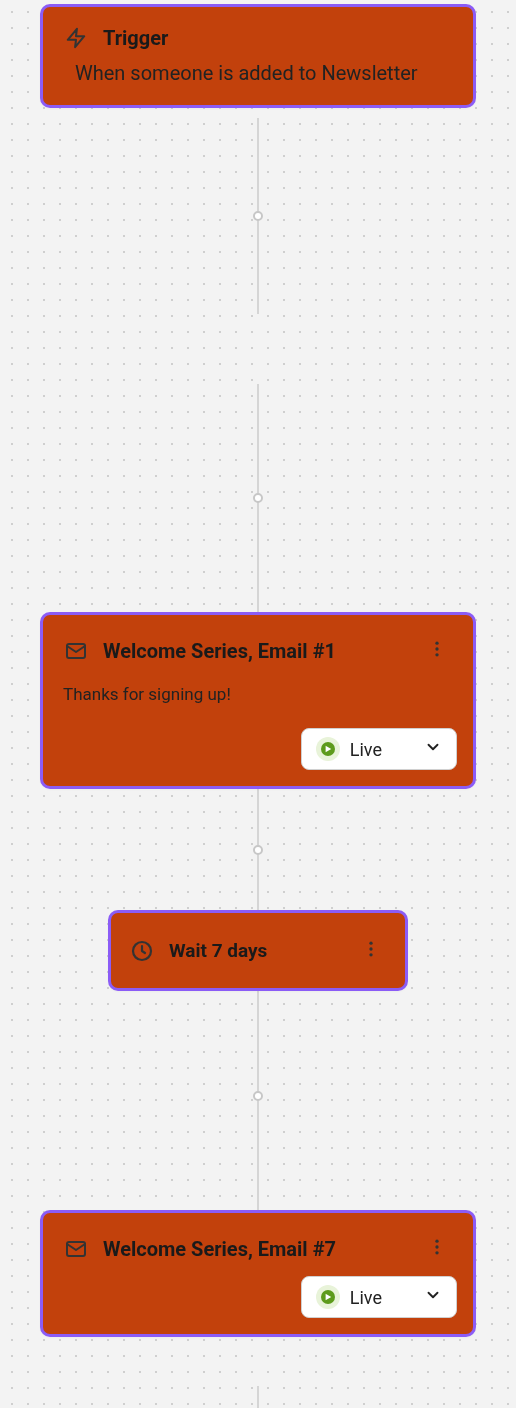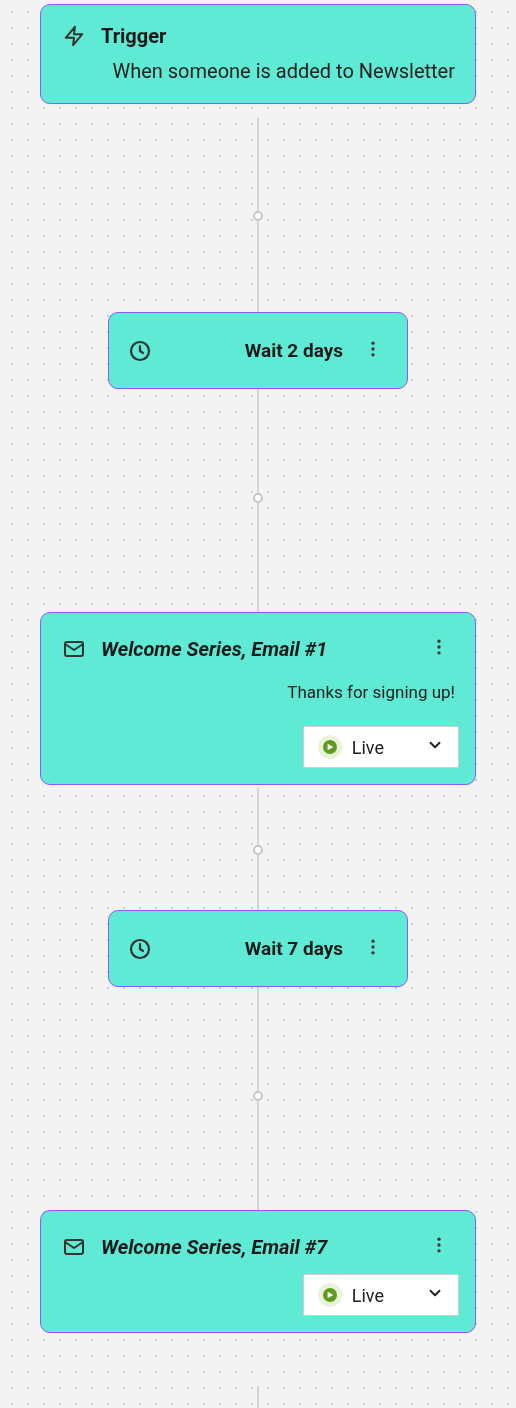--- a/index.html
+++ b/index.html
@@ -38,25 +38,24 @@
     width: 10px;
     height: 10px;
     border-radius: 50%;
     background: #fff;
     border: 2px solid #c7c7c7;
   }
 
   
   .card {
     position: absolute;
-    background: #5eead4;
-    border: 1px solid #8b5cf6;
+    background: #c2410c;
+    border: 3px solid #8b5cf6;
     border-radius: 10px;
     box-shadow: 0 1px 2px rgba(0,0,0,0.03);
-    text-align: right;
   }
   .card-trigger {
     left: 40px;
     right: 40px;
   }
   .card-trigger .header {
     display: flex;
     align-items: center;
     gap: 14px;
     padding: 18px 20px 10px 20px;
@@ -77,21 +76,20 @@
   }
   .card-email {
     left: 40px;
     right: 40px;
   }
   .card-email .header {
     display: flex;
     align-items: center;
     gap: 14px;
     padding: 18px 20px 10px 20px;
-    font-style: italic;
   }
   .card-email .desc {
     padding: 6px 20px 24px 20px;
     font-size: 17px;
     color: #222;
   }
   .card-email .footer {
     display: flex;
     justify-content: flex-end;
     padding: 0 16px 16px 16px;
@@ -125,21 +123,21 @@
     color: #333;
     display: inline-flex;
     align-items: center;
     justify-content: center;
   }
   .status-select {
     display: inline-flex;
     align-items: center;
     gap: 10px;
     border: 1px solid #d0d0d0;
-    border-radius: 2px;
+    border-radius: 8px;
     padding: 8px 14px;
     background: #fff;
     cursor: pointer;
     font-size: 18px;
     color: #222;
   }
   .status-dot {
     width: 24px;
     height: 24px;
     border-radius: 50%;
@@ -186,38 +184,20 @@
       <span class="icon-slot">
         <svg width="22" height="22" viewBox="0 0 24 24" fill="none" stroke="currentColor" stroke-width="2.2" stroke-linecap="round" stroke-linejoin="round">
             <polygon points="13 2 3 14 12 14 11 22 21 10 12 10 13 2"></polygon>
           </svg>
       </span>
       <span class="title">Trigger</span>
     </div>
     <div class="desc">When someone is added to Newsletter</div>
   </div>
 
-  <div class="card card-wait" style="top:312px;">
-    <span class="icon-slot">
-      <svg width="24" height="24" viewBox="0 0 24 24" fill="none" stroke="currentColor" stroke-width="2.2" stroke-linecap="round" stroke-linejoin="round">
-          <circle cx="12" cy="12" r="9"></circle>
-          <polyline points="12 7 12 12 15 14"></polyline>
-        </svg>
-    </span>
-    <span class="title-sm">Wait 2 days</span>
-    <button class="more-btn">
-      <span>
-        <svg width="20" height="20" viewBox="0 0 24 24" fill="currentColor">
-            <circle cx="12" cy="5" r="2"></circle>
-            <circle cx="12" cy="12" r="2"></circle>
-            <circle cx="12" cy="19" r="2"></circle>
-          </svg>
-      </span>
-    </button>
-  </div>
 
   <div class="card card-email" style="top:612px;">
     <div class="header">
       <span class="icon-slot">
         <svg width="24" height="24" viewBox="0 0 24 24" fill="none" stroke="currentColor" stroke-width="2" stroke-linecap="round" stroke-linejoin="round">
             <rect x="3" y="5" width="18" height="14" rx="2"></rect>
             <polyline points="3 7 12 13 21 7"></polyline>
           </svg>
       </span>
       <span class="title">Welcome Series, Email #1</span>

